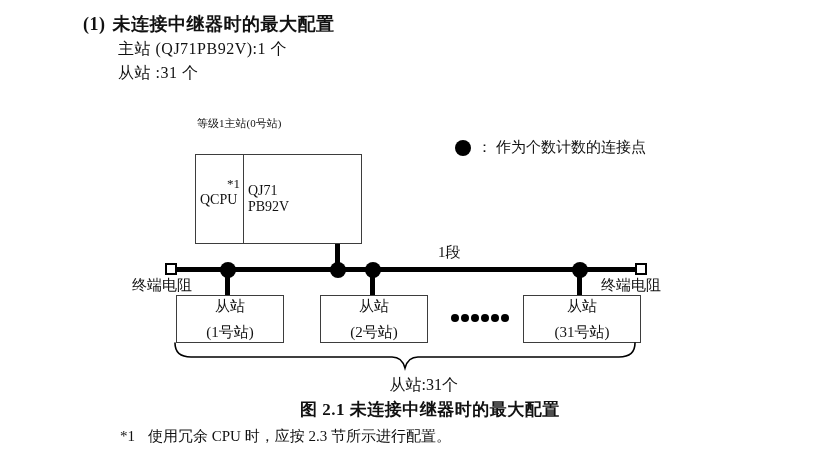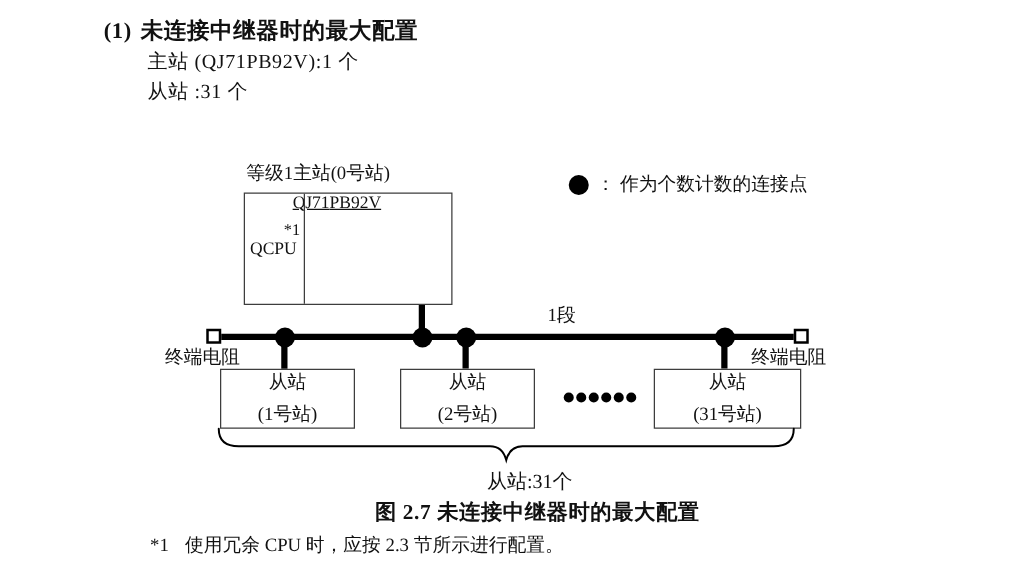--- a/index.html
+++ b/index.html
@@ -11,32 +11,32 @@
     color:#111;
     overflow:hidden;
   }
   .abs{position:absolute;}
   .heading{left:83px;top:12px;font-size:18px;font-weight:bold;white-space:nowrap;letter-spacing:0.5px;}
   .heading .prefix{margin-right:7px;}
   .spec{left:118px;font-size:16px;white-space:nowrap;letter-spacing:0.5px;}
   .spec1{top:39px;}
   .spec2{top:63px;}
 
-  .master-label{left:197px;top:129px;font-size:15px;white-space:nowrap;}
+  .master-label{left:197px;top:116px;font-size:11px;white-space:nowrap;}
   .master-box{
     left:195px;top:154px;width:167px;height:90px;
     border:1px solid #3d3d3d;box-sizing:border-box;
     display:flex;background:#fff;
   }
   .mcell{box-sizing:border-box;height:100%;}
   .cell-power{width:70px;border-right:1px solid #3d3d3d;display:flex;align-items:center;justify-content:center;font-size:15px;}
   .cell-cpu{width:48px;border-right:1px solid #3d3d3d;position:relative;}
   .cpu-note{position:absolute;top:21px;right:3px;font-size:13px;}
   .cpu-label{position:absolute;top:37px;left:4px;font-size:14px;}
-  .cell-net{width:47px;display:flex;flex-direction:row;justify-content:center;align-items:flex-start;padding-left:4px;font-size:14px;line-height:16px;text-decoration:underline;}
+  .cell-net{width:47px;display:flex;flex-direction:column;justify-content:center;align-items:flex-start;padding-left:4px;font-size:14px;line-height:16px;}
 
   .legend{left:455px;top:138px;display:flex;align-items:center;font-size:15px;white-space:nowrap;}
   .legend-dot{width:16px;height:16px;border-radius:50%;background:#000;margin-right:6px;flex:none;}
   .legend-colon{margin-right:4px;}
 
   .bus-line{left:171px;top:267px;width:470px;height:5px;background:#000;}
   .seg-label{left:438px;top:243px;font-size:15px;white-space:nowrap;}
   .term-sq{width:12px;height:12px;background:#fff;border:2px solid #000;box-sizing:border-box;}
   .term-left{left:165px;top:263px;}
   .term-right{left:635px;top:263px;}
@@ -132,18 +132,18 @@
     <span class="edot"></span>
       <span class="edot"></span>
       <span class="edot"></span>
   </div>
 
   <svg class="abs brace-svg" width="470" height="33" viewBox="0 0 470 33">
     <path d="M 5 2 Q 5 16 21 16 L 222 16 Q 232 16 235 27 Q 238 16 248 16 L 449 16 Q 465 16 465 2" fill="none" stroke="#000" stroke-width="1.6" stroke-linecap="round"></path>
   </svg>
   <div class="abs brace-label">从站:31个</div>
 
-  <div class="abs caption">图 2.7 未连接中继器时的最大配置</div>
+  <div class="abs caption">图 2.1 未连接中继器时的最大配置</div>
   <div class="abs footnote">
     <span>*1</span><span class="fn-text">使用冗余 CPU 时，应按 2.3 节所示进行配置。</span>
   </div>
 
 </div>
 
 </body></html>

